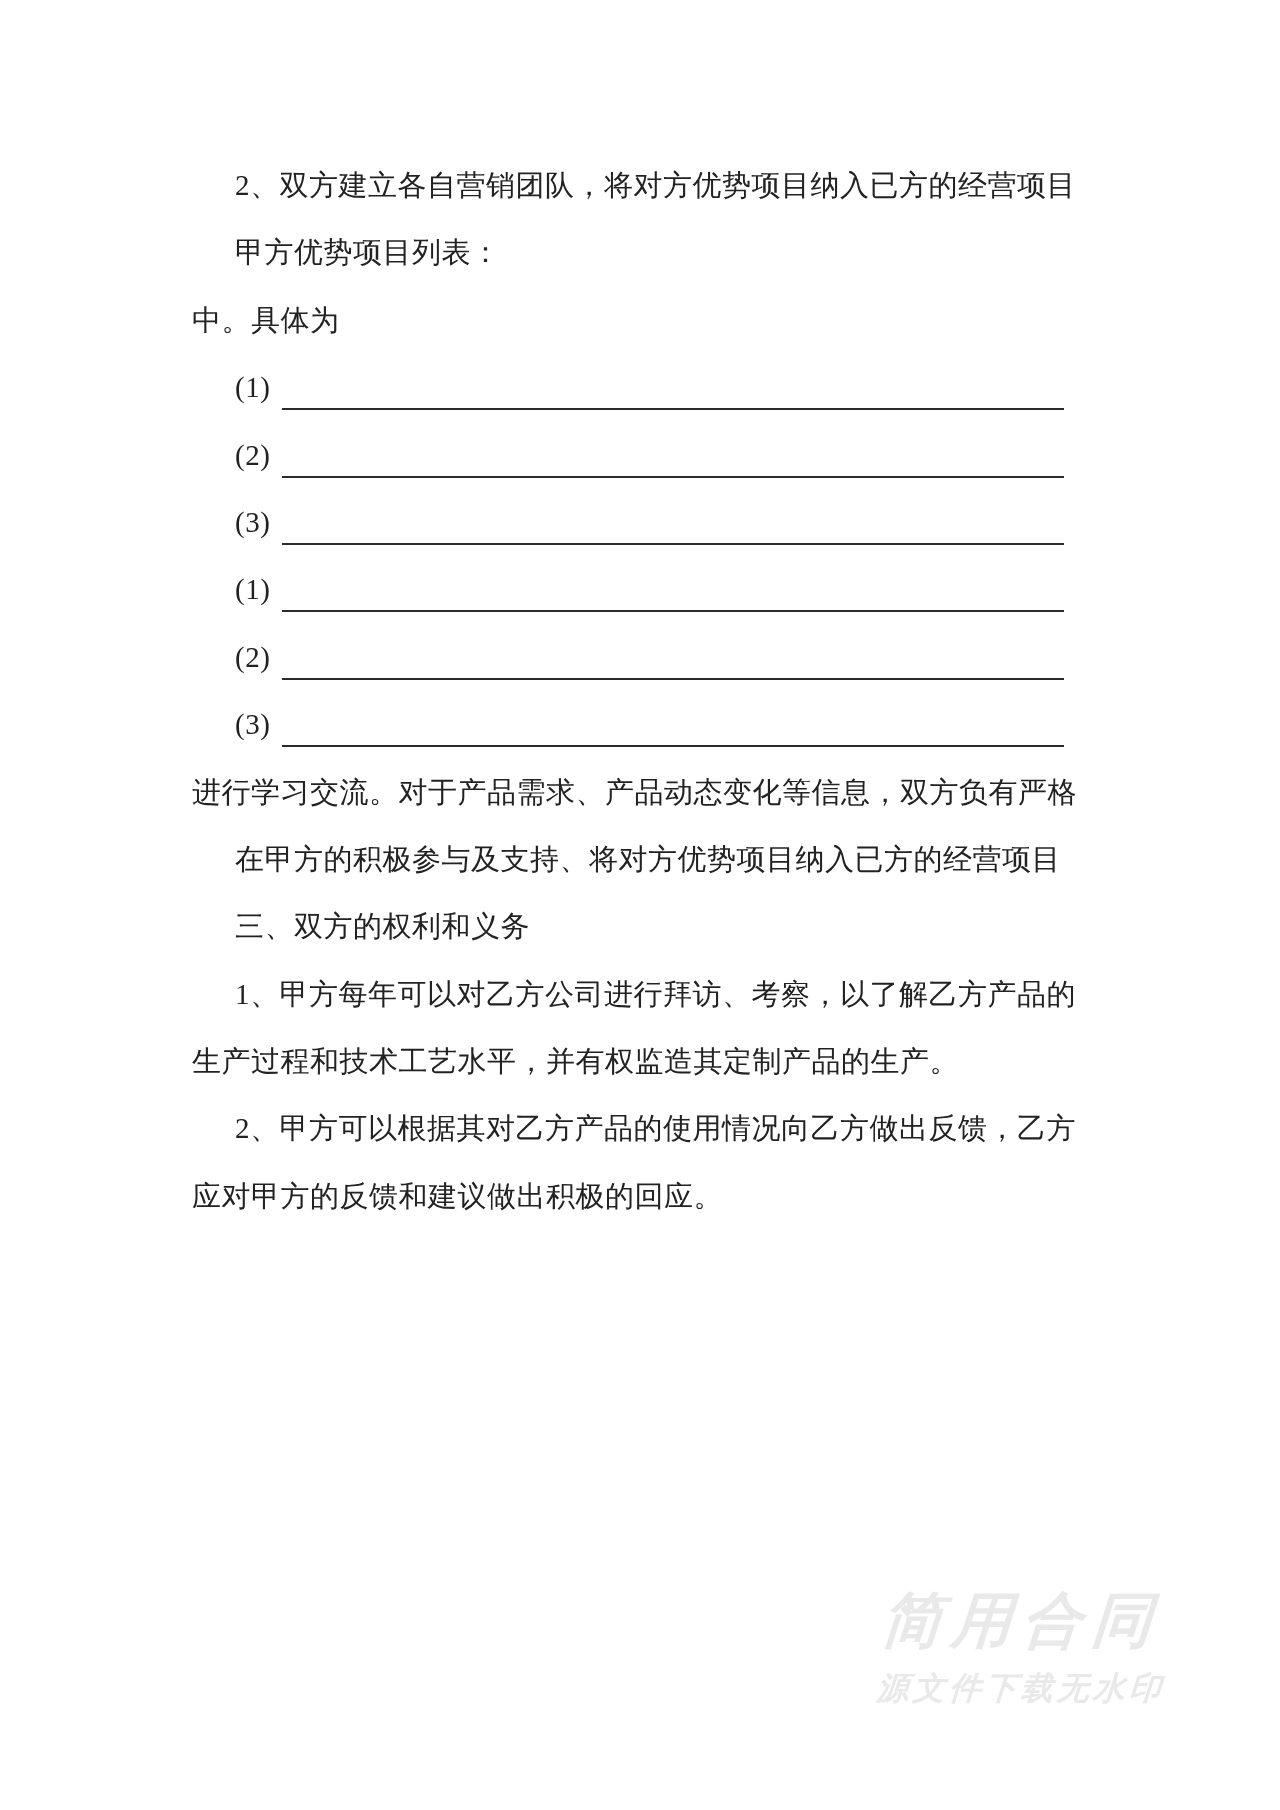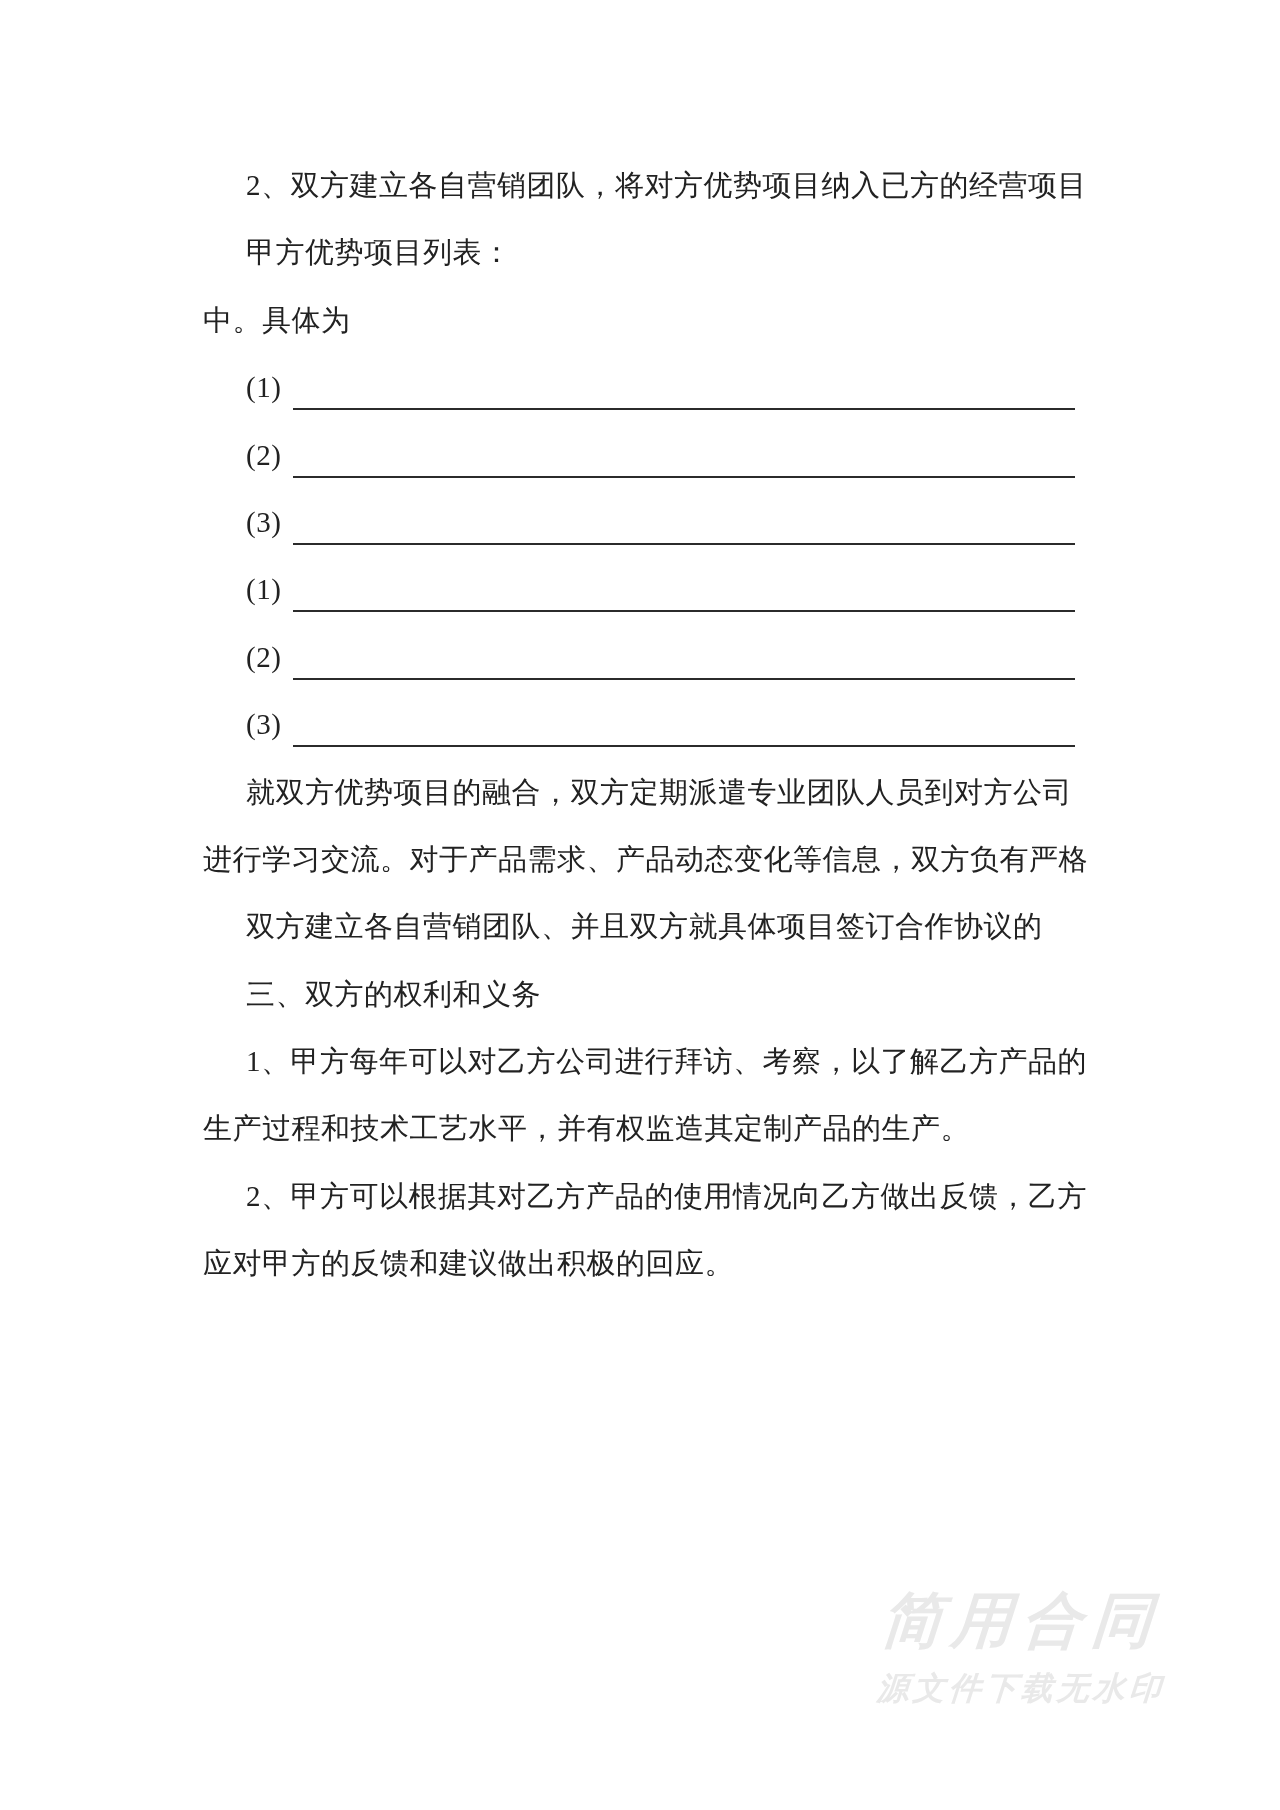--- a/index.html
+++ b/index.html
@@ -15,21 +15,21 @@
     font-family: "Liberation Serif", serif;
     color: #222222;
   }
   .page {
     position: absolute;
     inset: 0;
     background: #ffffff;
   }
   .doc-body {
     position: absolute;
-    left: 203px;
+    left: 192px;
     top: 152px;
     width: 872px;
   }
   .line {
     height: 67.4px;
     line-height: 67.4px;
     font-size: 29px;
     letter-spacing: 0.5px;
     white-space: nowrap;
     color: #222222;
@@ -110,23 +110,22 @@
     </div>
     <div class="line blank">
       <span class="blank-label">(2)</span>
       <span class="blank-fill"></span>
     </div>
     <div class="line blank">
       <span class="blank-label">(3)</span>
       <span class="blank-fill"></span>
     </div>
 
-    <div class="line indent">就双方优势项目的融合，双方定期派遣专业团队人员到对方公司</div>
     <div class="line">进行学习交流。对于产品需求、产品动态变化等信息，双方负有严格</div>
-    <div class="line indent">双方建立各自营销团队、并且双方就具体项目签订合作协议的</div>
+    <div class="line indent">在甲方的积极参与及支持、将对方优势项目纳入已方的经营项目</div>
     <div class="line indent">三、双方的权利和义务</div>
     <div class="line indent">1、甲方每年可以对乙方公司进行拜访、考察，以了解乙方产品的</div>
     <div class="line">生产过程和技术工艺水平，并有权监造其定制产品的生产。</div>
     <div class="line indent">2、甲方可以根据其对乙方产品的使用情况向乙方做出反馈，乙方</div>
     <div class="line">应对甲方的反馈和建议做出积极的回应。</div>
 
   </div>
 
   <div class="watermark">
     <div class="watermark-title">简用合同</div>

